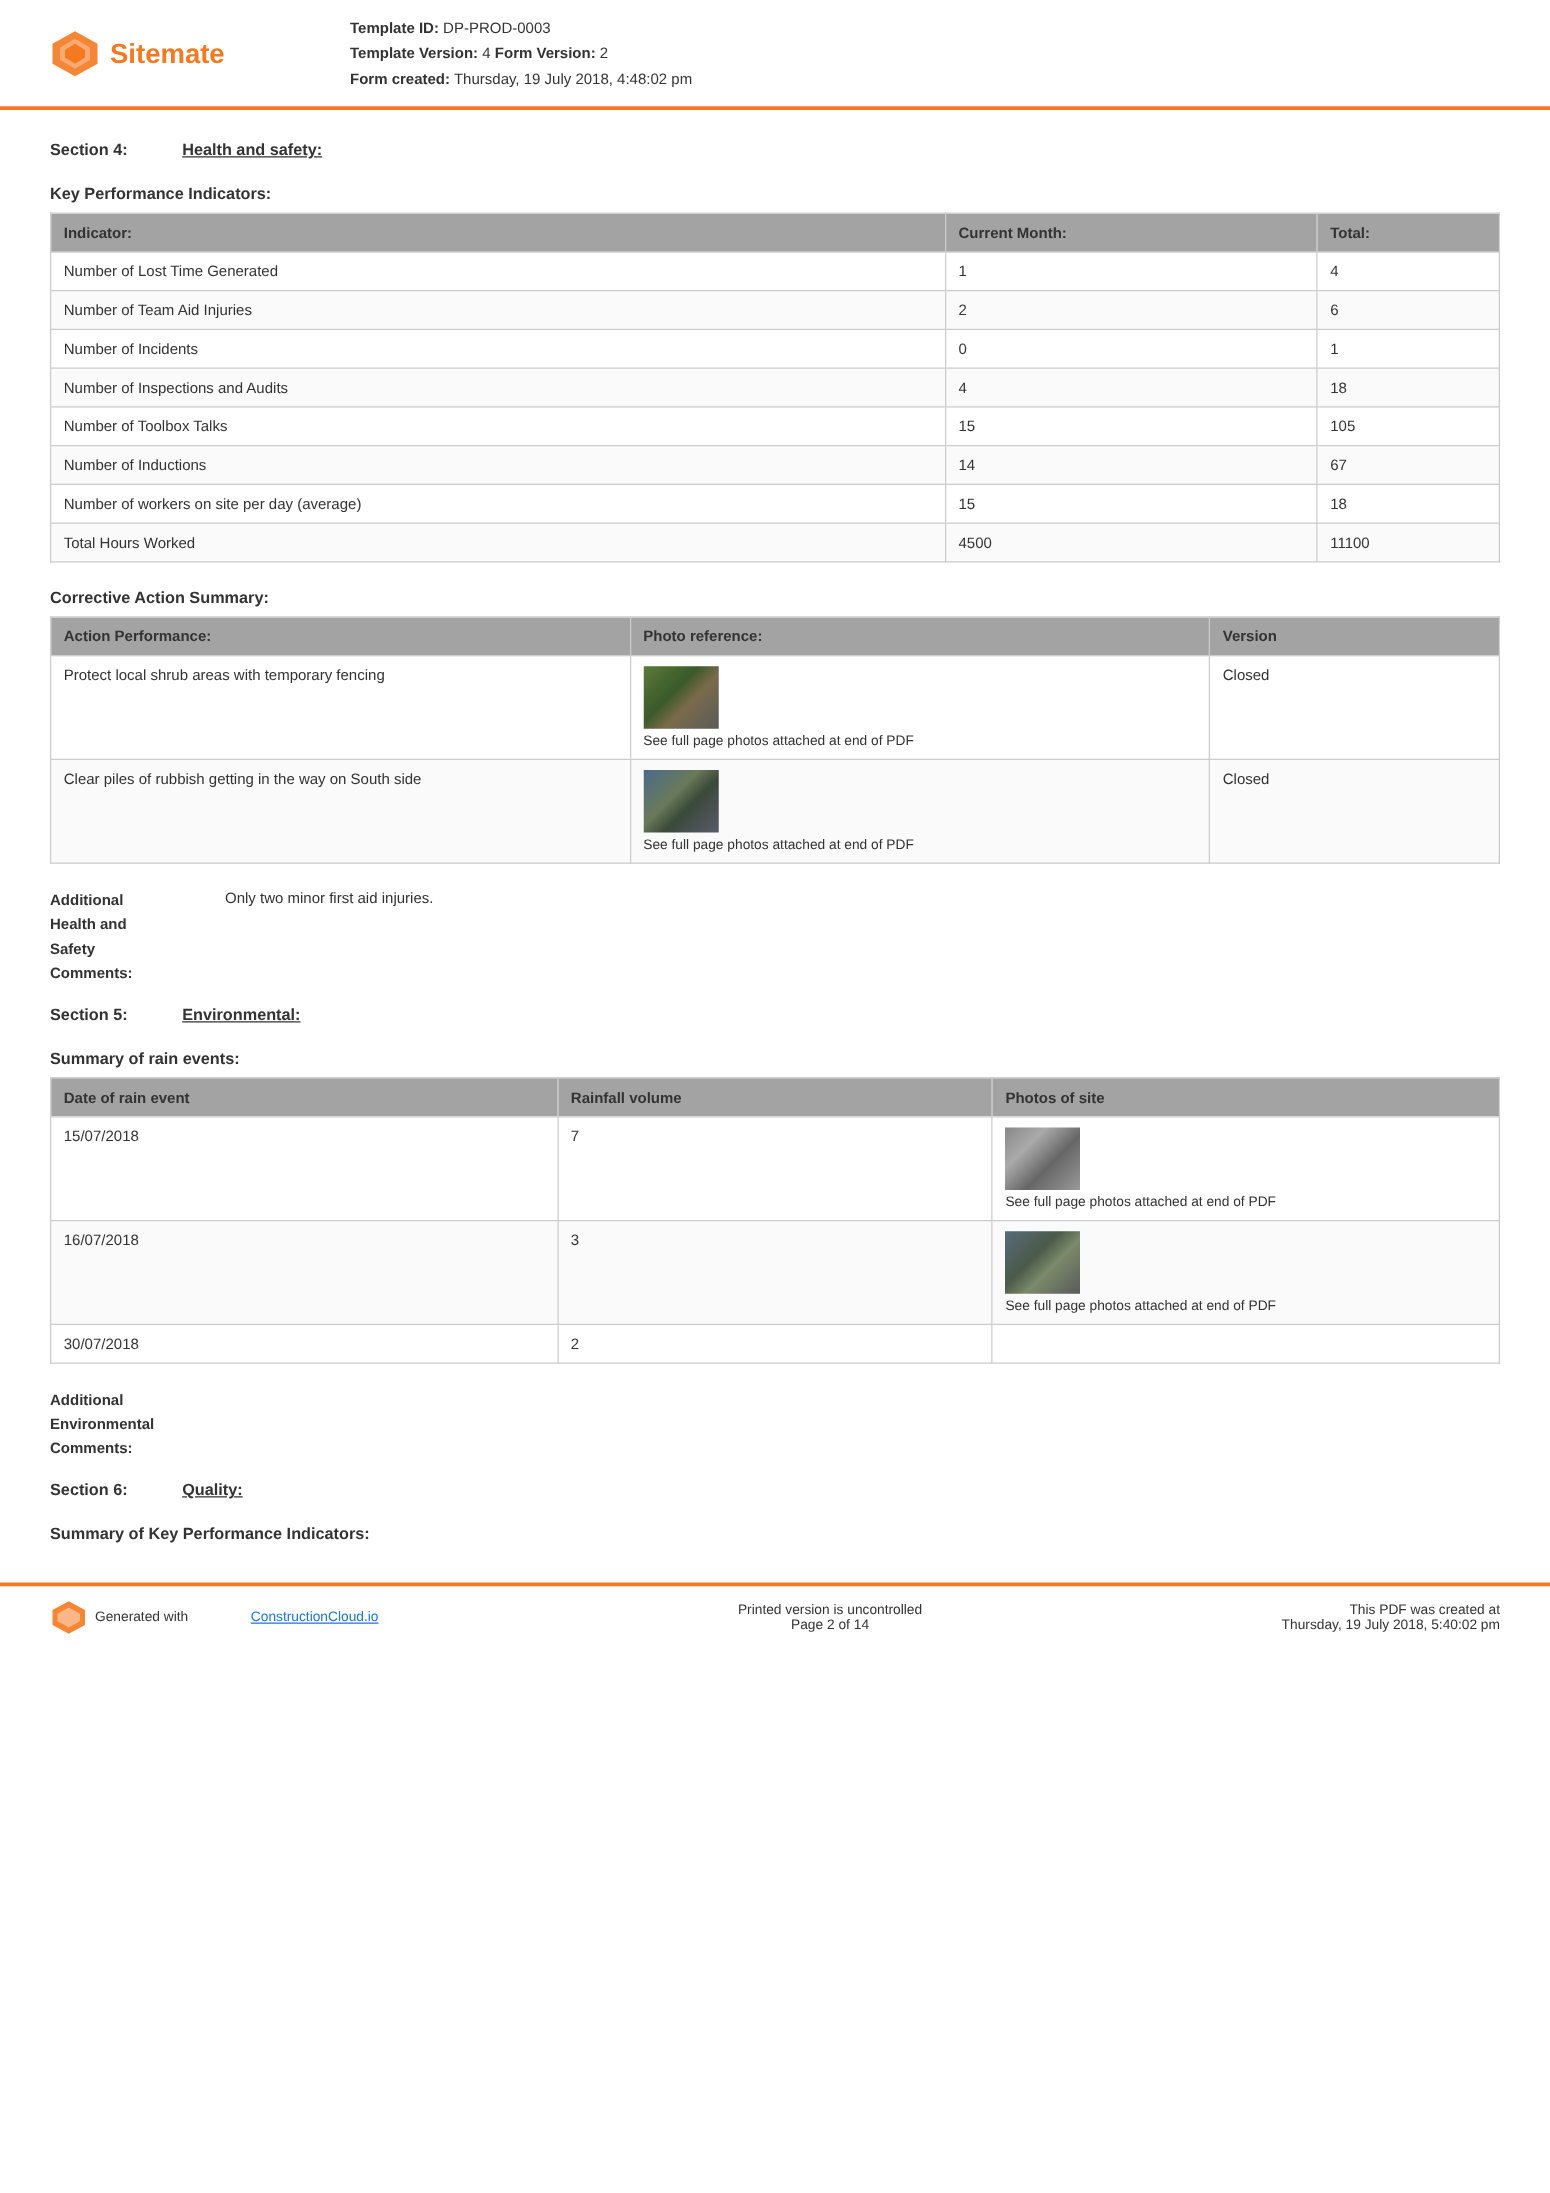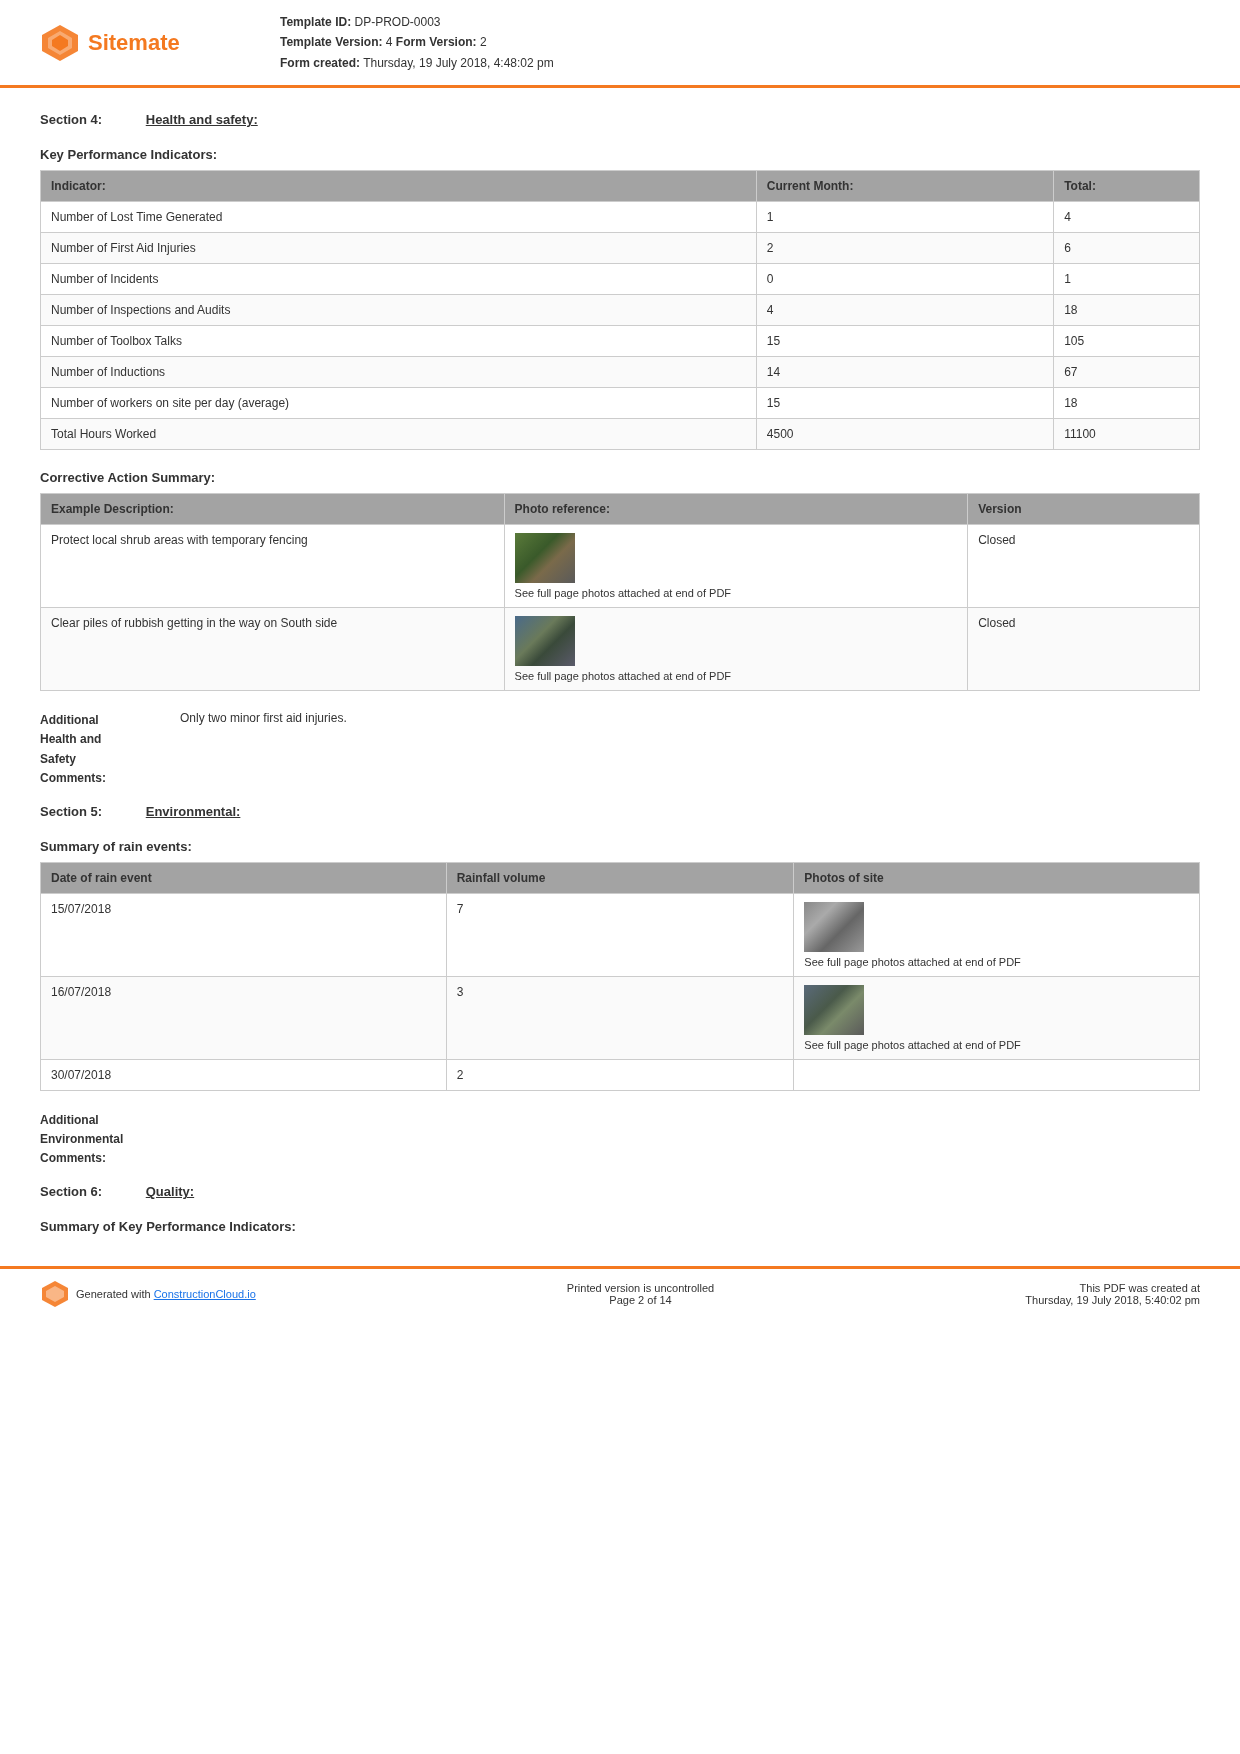--- a/index.html
+++ b/index.html
@@ -45,21 +45,21 @@
     .comment-block { display: flex; margin-bottom: 16px; margin-top: 8px; }
     .comment-label { font-weight: bold; font-size: 12px; min-width: 140px; line-height: 1.6; }
     .comment-value { font-size: 12px; padding-top: 0; }
 
     
     .footer { border-top: 3px solid #f47920; padding: 10px 40px; display: flex; justify-content: space-between; align-items: center; background: #fff; }
     .footer-left { display: flex; align-items: center; }
     .footer-logo-icon { width: 30px; height: 30px; margin-right: 6px; }
     .footer-center { text-align: center; font-size: 11px; }
     .footer-right { font-size: 11px; text-align: right; }
-    .footer-link { color: #1a73e8; text-decoration: underline; }
+    .footer-link { color: #1a73e8; text-decoration: underline; margin-left: 47px; }
   </style>
 </head>
 <body>
 
 <div class="header">
   <div class="logo-area">
     <svg class="logo-icon" viewBox="0 0 40 40" xmlns="http://www.w3.org/2000/svg">
       <polygon points="20,2 38,12 38,28 20,38 2,28 2,12" fill="#f47920" opacity="0.9"></polygon>
       <polygon points="20,8 32,15 32,25 20,32 8,25 8,15" fill="white" opacity="0.3"></polygon>
       <polygon points="20,12 28,17 28,23 20,28 12,23 12,17" fill="#f47920"></polygon>
@@ -92,21 +92,21 @@
         <th>Total:</th>
       </tr>
     </thead>
     <tbody id="kpi-tbody">
     <tr>
           <td>Number of Lost Time Generated</td>
           <td>1</td>
           <td>4</td>
         </tr>
         <tr>
-          <td>Number of First Aid Injuries</td>
+          <td>Number of Team Aid Injuries</td>
           <td>2</td>
           <td>6</td>
         </tr>
         <tr>
           <td>Number of Incidents</td>
           <td>0</td>
           <td>1</td>
         </tr>
         <tr>
           <td>Number of Inspections and Audits</td>
@@ -134,21 +134,21 @@
           <td>11100</td>
         </tr>
       </tbody>
   </table>
 
   <div class="subsection-heading">Corrective Action Summary:</div>
 
   <table class="data-table">
     <thead>
       <tr>
-        <th style="width:40%">Example Description:</th>
+        <th style="width:40%">Action Performance:</th>
         <th style="width:40%">Photo reference:</th>
         <th style="width:20%">Version</th>
       </tr>
     </thead>
     <tbody id="corrective-tbody">
     <tr>
           <td>Protect local shrub areas with temporary fencing</td>
           <td>
             <div class="photo-cell">
               <div class="photo-thumb forest"></div>

